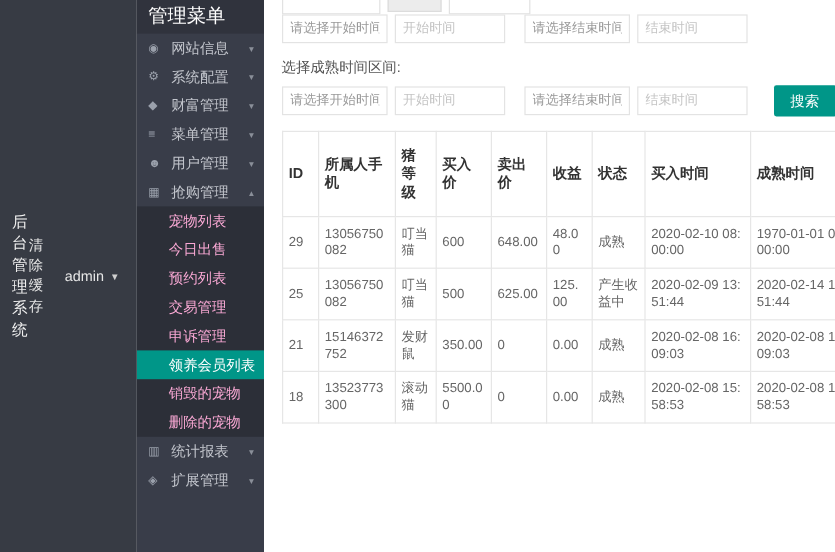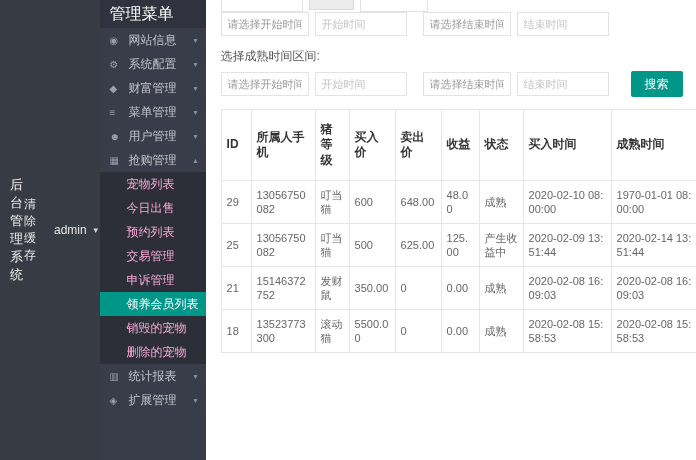--- a/index.html
+++ b/index.html
@@ -3,21 +3,21 @@
 <meta charset="utf-8">
 <style>
   * { margin:0; padding:0; box-sizing:border-box; }
   html,body { width:696px; height:460px; overflow:hidden; }
   body { font-family:"Liberation Sans","DejaVu Sans",sans-serif; background:#fff; font-size:12px; }
   .app { width:696px; height:460px; display:flex; flex-direction:row; }
 
   
   .topbar { flex:0 0 30px; background:#373b44; display:flex; align-items:center; color:#fff; }
   .brand { font-size:13px; margin-left:10px; letter-spacing:1px; color:#f0f0f0; }
-  .topbar-right { margin-left:auto; display:flex; align-items:center; gap:18px; font-size:12px; color:#e6e6e6;justify-content:flex-end; }
+  .topbar-right { margin-left:auto; display:flex; align-items:center; gap:18px; margin-right:14px; font-size:12px; color:#e6e6e6;justify-content:flex-end; }
   .top-link { cursor:pointer; }
   .user-menu { display:flex; align-items:center; gap:5px; cursor:pointer; }
   .caret { font-size:8px; color:#cfcfcf; }
 
   .layout { flex:1; display:flex; min-height:0; }
 
   
   .sidebar { flex:0 0 106px; width:106px; background:#393d49; color:#c2c5cc; overflow:hidden; }
   .menu-title { height:28px; line-height:28px; padding-left:10px; color:#ffffff; background:#30333d; font-size:16px; }
   .nav-item { height:24px; display:flex; align-items:center; padding:0 8px 0 10px; cursor:pointer; white-space:nowrap; }

